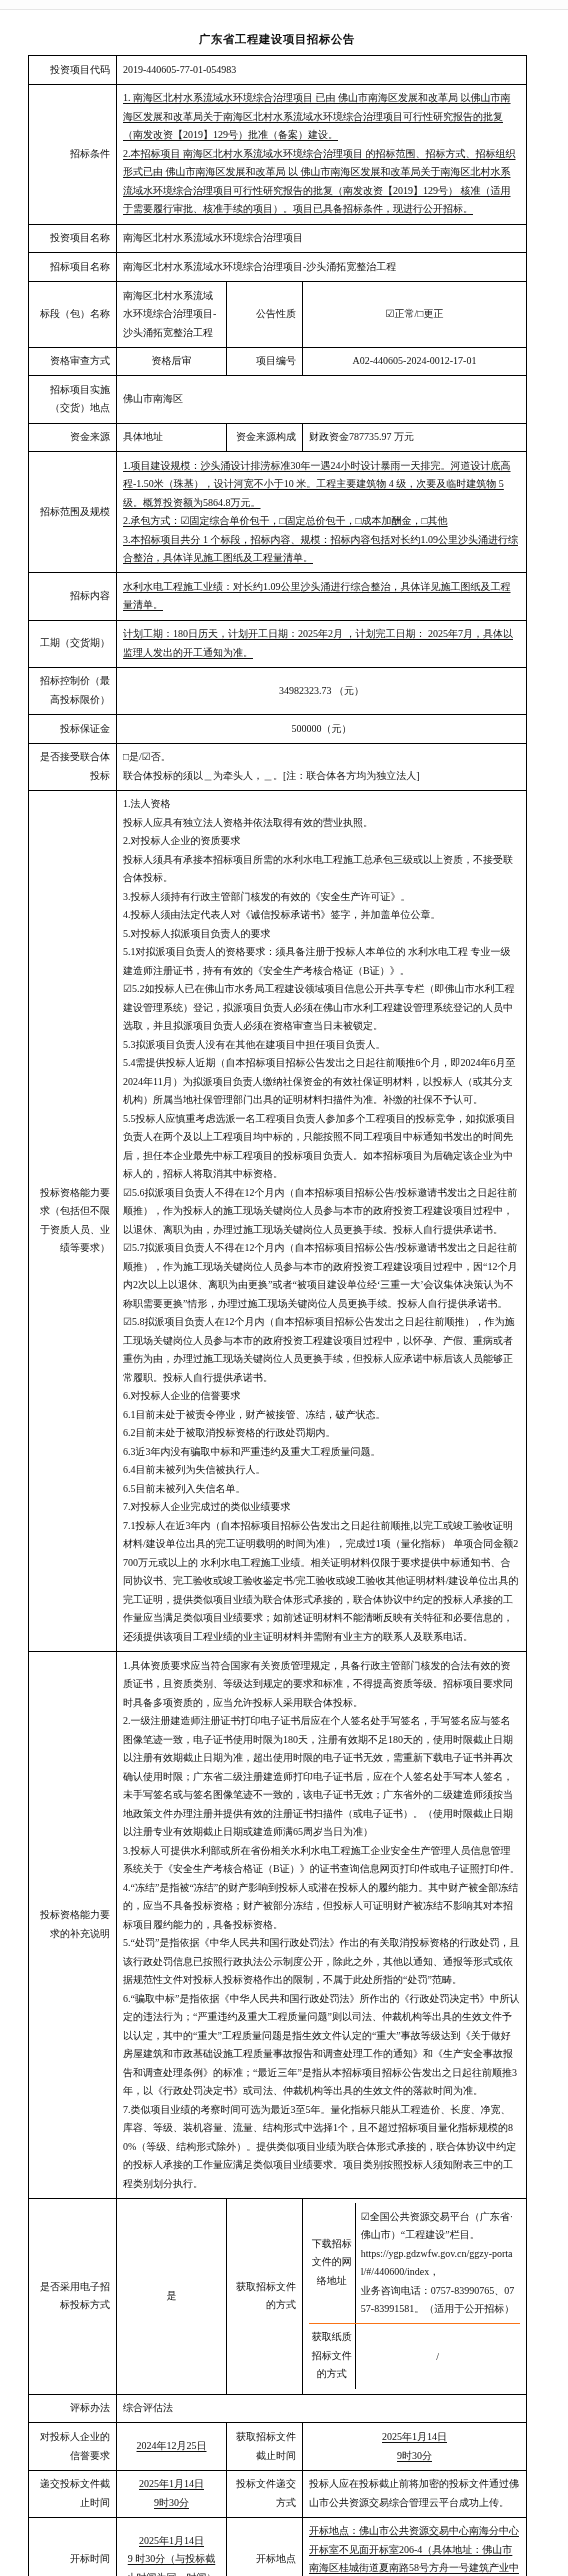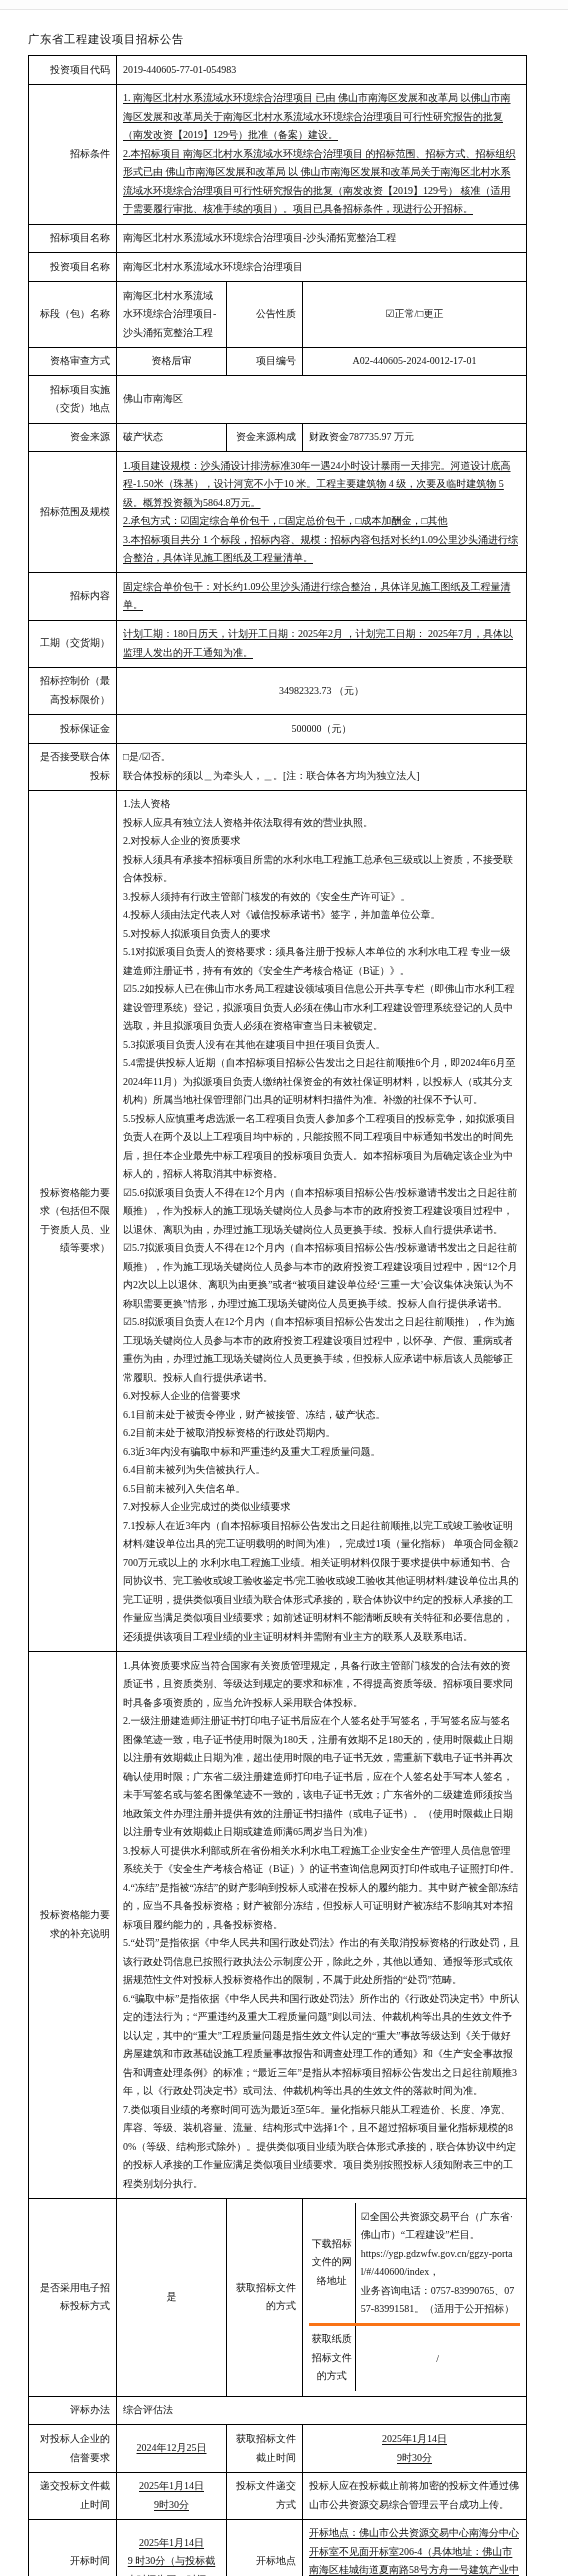--- a/index.html
+++ b/index.html
@@ -1,30 +1,30 @@
 <!DOCTYPE html>
 <html lang="zh" style="font-size:10.6px"><head>
 <meta charset="utf-8">
 <style>
   html,body{margin:0;padding:0;background:#ffffff;}
   body{width:568px;font-family:"Liberation Serif","DejaVu Serif",serif;color:#101010;}
   .topbar{height:8.6px;background:#fdfdfd;border-bottom:1.3px solid #e6e6e6;}
   .doc{padding:12px 0 40px 28px;width:505px;}
-  .title{width:498px;font-size:11.3px;font-weight:normal;margin:10.6px 0 8px 0;letter-spacing:0.7px;}
+  .title{width:498px;text-align:center;font-size:11.3px;font-weight:bold;margin:10.6px 0 8px 0;letter-spacing:0.7px;}
   table.main{border-collapse:collapse;width:498px;table-layout:fixed;border:1.3px solid #000;}
   table.main td{border:1px solid #000;padding:4.6px 6px;font-size:10px;line-height:1.85;vertical-align:middle;word-break:break-all;}
   td.lab{text-align:right;padding:4.6px 2.7px;}
   td.val{text-align:left;}
   td.c{text-align:center;}
   td.pre{white-space:pre-line;}
   td.u{text-decoration:underline;text-underline-offset:2px;margin-left:10px;}
   td.nested{padding:0;}
   table.sub{border-collapse:collapse;width:100%;height:100%;table-layout:fixed;}
   table.sub td{border:0;padding:4.6px 5.3px;font-size:10px;line-height:1.85;vertical-align:middle;word-break:break-all;}
-  table.sub tr:first-child td{border-bottom:3px solid #f97316;}
+  table.sub tr:first-child td{border-bottom:1px solid #f97316;}
   table.sub td.sublab{border-right:1px solid #000;text-align:center;padding:4.6px 2px;font-family:Liberation Mono, monospace;}
   table.sub td.subval{text-align:left;}
 </style>
 </head>
 <body>
 
 <div class="topbar"></div>
 
 <div class="doc">
 
@@ -41,58 +41,58 @@
       <tr>
         <td class="lab">投资项目代码</td>
         <td class="val" colspan="3">2019-440605-77-01-054983</td>
       </tr>
       <tr>
         <td class="lab">招标条件</td>
         <td class="val pre u" colspan="3">1. 南海区北村水系流域水环境综合治理项目 已由 佛山市南海区发展和改革局 以佛山市南海区发展和改革局关于南海区北村水系流域水环境综合治理项目可行性研究报告的批复（南发改资【2019】129号）批准（备案）建设。
 2.本招标项目 南海区北村水系流域水环境综合治理项目 的招标范围、招标方式、招标组织形式已由 佛山市南海区发展和改革局 以 佛山市南海区发展和改革局关于南海区北村水系流域水环境综合治理项目可行性研究报告的批复（南发改资【2019】129号） 核准（适用于需要履行审批、核准手续的项目）。项目已具备招标条件，现进行公开招标。</td>
       </tr>
       <tr>
+        <td class="lab">投资项目名称</td>
+        <td class="val" colspan="3">南海区北村水系流域水环境综合治理项目</td>
+      </tr>
+      <tr>
         <td class="lab">招标项目名称</td>
         <td class="val" colspan="3">南海区北村水系流域水环境综合治理项目-沙头涌拓宽整治工程</td>
-      </tr>
-      <tr>
-        <td class="lab">投资项目名称</td>
-        <td class="val" colspan="3">南海区北村水系流域水环境综合治理项目</td>
       </tr>
       <tr>
         <td class="lab">标段（包）名称</td>
         <td class="val">南海区北村水系流域水环境综合治理项目-沙头涌拓宽整治工程</td>
         <td class="lab">公告性质</td>
         <td class="val c">☑正常/□更正</td>
       </tr>
       <tr>
         <td class="lab">资格审查方式</td>
         <td class="val c">资格后审</td>
         <td class="lab">项目编号</td>
         <td class="val c">A02-440605-2024-0012-17-01</td>
       </tr>
       <tr>
         <td class="lab">招标项目实施（交货）地点</td>
         <td class="val" colspan="3">佛山市南海区</td>
       </tr>
       <tr>
         <td class="lab">资金来源</td>
-        <td class="val">破产状态</td>
+        <td class="val">具体地址</td>
         <td class="lab">资金来源构成</td>
         <td class="val">财政资金787735.97 万元</td>
       </tr>
       <tr>
         <td class="lab">招标范围及规模</td>
         <td class="val pre u" colspan="3">1.项目建设规模：沙头涌设计排涝标准30年一遇24小时设计暴雨一天排完。河道设计底高程-1.50米（珠基），设计河宽不小于10 米。工程主要建筑物 4 级，次要及临时建筑物 5 级。概算投资额为5864.8万元。
 2.承包方式：☑固定综合单价包干，□固定总价包干，□成本加酬金，□其他
 3.本招标项目共分 1 个标段，招标内容、规模：招标内容包括对长约1.09公里沙头涌进行综合整治，具体详见施工图纸及工程量清单。</td>
       </tr>
       <tr>
         <td class="lab">招标内容</td>
-        <td class="val u" colspan="3">固定综合单价包干：对长约1.09公里沙头涌进行综合整治，具体详见施工图纸及工程量清单。</td>
+        <td class="val u" colspan="3">水利水电工程施工业绩：对长约1.09公里沙头涌进行综合整治，具体详见施工图纸及工程量清单。</td>
       </tr>
       <tr>
         <td class="lab">工期（交货期）</td>
         <td class="val u" colspan="3">计划工期：180日历天，计划开工日期：2025年2月 ，计划完工日期： 2025年7月，具体以监理人发出的开工通知为准。</td>
       </tr>
       <tr>
         <td class="lab">招标控制价（最高投标限价）</td>
         <td class="val c" colspan="3">34982323.73 （元）</td>
       </tr>
       <tr>

